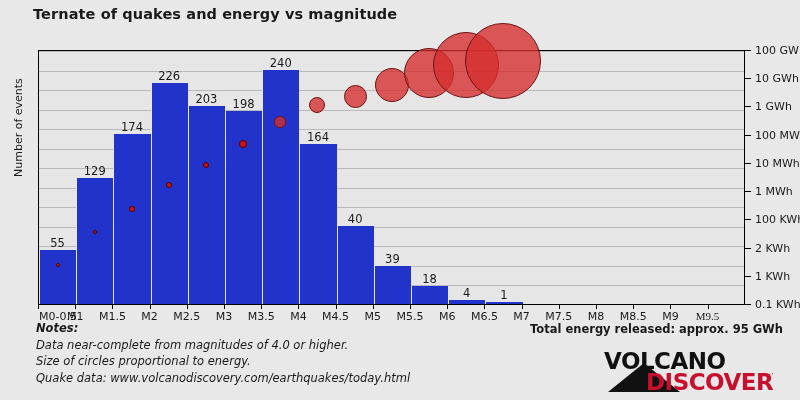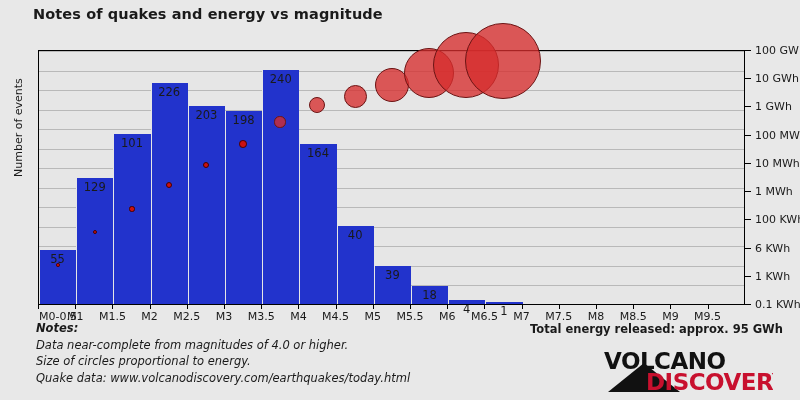--- a/index.html
+++ b/index.html
@@ -48,21 +48,20 @@
   .bar{
     position:absolute;bottom:0;
     background:#2233cc;
     border-left:1px solid #e6e6e6;
     box-sizing:border-box;
   }
   .barlabel{
     position:absolute;
     font-size:11.5px;color:#1a1a1a;text-align:center;
     white-space:nowrap;
-    margin-top:16px;
   }
   .edot{
     position:absolute;
     background:#cc1111;
     border:1px solid #400;
     border-radius:50%;
     box-sizing:border-box;
   }
   .ecircle{
     position:absolute;
@@ -107,21 +106,21 @@
 
   
   .logo{position:absolute;left:598px;top:349px;width:175px;height:44px;}
   .logo svg{display:block;}
 </style>
 </head>
 <body>
 
 <div id="root">
 
-  <div class="title">Notes of quakes and energy vs magnitude</div>
+  <div class="title">Ternate of quakes and energy vs magnitude</div>
 
   <div class="ylabel-left">Number of events</div>
 
   <div class="plot" id="plot">
       <div class="gridline" style="top: 234.462px;"></div>
       <div class="gridline" style="top: 214.923px;"></div>
       <div class="gridline" style="top: 195.385px;"></div>
       <div class="gridline" style="top: 175.846px;"></div>
       <div class="gridline" style="top: 156.308px;"></div>
       <div class="gridline" style="top: 136.769px;"></div>
@@ -130,21 +129,21 @@
       <div class="gridline" style="top: 78.1538px;"></div>
       <div class="gridline" style="top: 58.6154px;"></div>
       <div class="gridline" style="top: 39.0769px;"></div>
       <div class="gridline" style="top: 19.5385px;"></div>
       <div class="gridline" style="top: 0px;"></div>
       <div class="bar" title="M0-0.5: 55" style="left: 0px; width: 37.2px; height: 53.7308px;"></div>
       <div class="barlabel" style="left: 0px; width: 37.2px; top: 185.269px;">55</div>
       <div class="bar" title="M0.5-1: 129" style="left: 37.2px; width: 37.2px; height: 126.023px;"></div>
       <div class="barlabel" style="left: 37.2px; width: 37.2px; top: 112.977px;">129</div>
       <div class="bar" title="M1-1.5: 174" style="left: 74.4px; width: 37.2px; height: 169.985px;"></div>
-      <div class="barlabel" style="left: 74.4px; width: 37.2px; top: 69.0154px;">101</div>
+      <div class="barlabel" style="left: 74.4px; width: 37.2px; top: 69.0154px;">174</div>
       <div class="bar" title="M1.5-2: 226" style="left: 111.6px; width: 37.2px; height: 220.785px;"></div>
       <div class="barlabel" style="left: 111.6px; width: 37.2px; top: 18.2154px;">226</div>
       <div class="bar" title="M2-2.5: 203" style="left: 148.8px; width: 37.2px; height: 198.315px;"></div>
       <div class="barlabel" style="left: 148.8px; width: 37.2px; top: 40.6846px;">203</div>
       <div class="bar" title="M2.5-3: 198" style="left: 186px; width: 37.2px; height: 193.431px;"></div>
       <div class="barlabel" style="left: 186px; width: 37.2px; top: 45.5692px;">198</div>
       <div class="bar" title="M3-3.5: 240" style="left: 223.2px; width: 37.2px; height: 234.462px;"></div>
       <div class="barlabel" style="left: 223.2px; width: 37.2px; top: 4.53846px;">240</div>
       <div class="bar" title="M3.5-4: 164" style="left: 260.4px; width: 37.2px; height: 160.215px;"></div>
       <div class="barlabel" style="left: 260.4px; width: 37.2px; top: 78.7846px;">164</div>
@@ -206,39 +205,39 @@
       <div class="xlabel" style="left: 521.6px;">M7</div>
       <div class="xtick" style="left: 558.8px;"></div>
       <div class="xlabel" style="left: 558.8px;">M7.5</div>
       <div class="xtick" style="left: 596px;"></div>
       <div class="xlabel" style="left: 596px;">M8</div>
       <div class="xtick" style="left: 633.2px;"></div>
       <div class="xlabel" style="left: 633.2px;">M8.5</div>
       <div class="xtick" style="left: 670.4px;"></div>
       <div class="xlabel" style="left: 670.4px;">M9</div>
       <div class="xtick" style="left: 707.6px;"></div>
-      <div class="xlabel" style="left: 707.6px;">M9.5</div>
+      <div class="xlabel" style="left: 707.6px; font-family: Liberation Serif, serif;">M9.5</div>
     </div>
   <div id="yaxis">
       <div class="ytick" style="top: 50px;"></div>
       <div class="ylabel" style="top: 50px;">100 GWh</div>
       <div class="ytick" style="top: 78.2222px;"></div>
       <div class="ylabel" style="top: 78.2222px;">10 GWh</div>
       <div class="ytick" style="top: 106.444px;"></div>
       <div class="ylabel" style="top: 106.444px;">1 GWh</div>
       <div class="ytick" style="top: 134.667px;"></div>
       <div class="ylabel" style="top: 134.667px;">100 MWh</div>
       <div class="ytick" style="top: 162.889px;"></div>
       <div class="ylabel" style="top: 162.889px;">10 MWh</div>
       <div class="ytick" style="top: 191.111px;"></div>
       <div class="ylabel" style="top: 191.111px;">1 MWh</div>
       <div class="ytick" style="top: 219.333px;"></div>
       <div class="ylabel" style="top: 219.333px;">100 KWh</div>
       <div class="ytick" style="top: 247.556px;"></div>
-      <div class="ylabel" style="top: 247.556px;">6 KWh</div>
+      <div class="ylabel" style="top: 247.556px;">2 KWh</div>
       <div class="ytick" style="top: 275.778px;"></div>
       <div class="ylabel" style="top: 275.778px;">1 KWh</div>
       <div class="ytick" style="top: 304px;"></div>
       <div class="ylabel" style="top: 304px;">0.1 KWh</div>
     </div>
 
 
   <div class="notes">
     <div class="hdr">Notes:</div>
     <div>Data near-complete from magnitudes of 4.0 or higher.</div>

